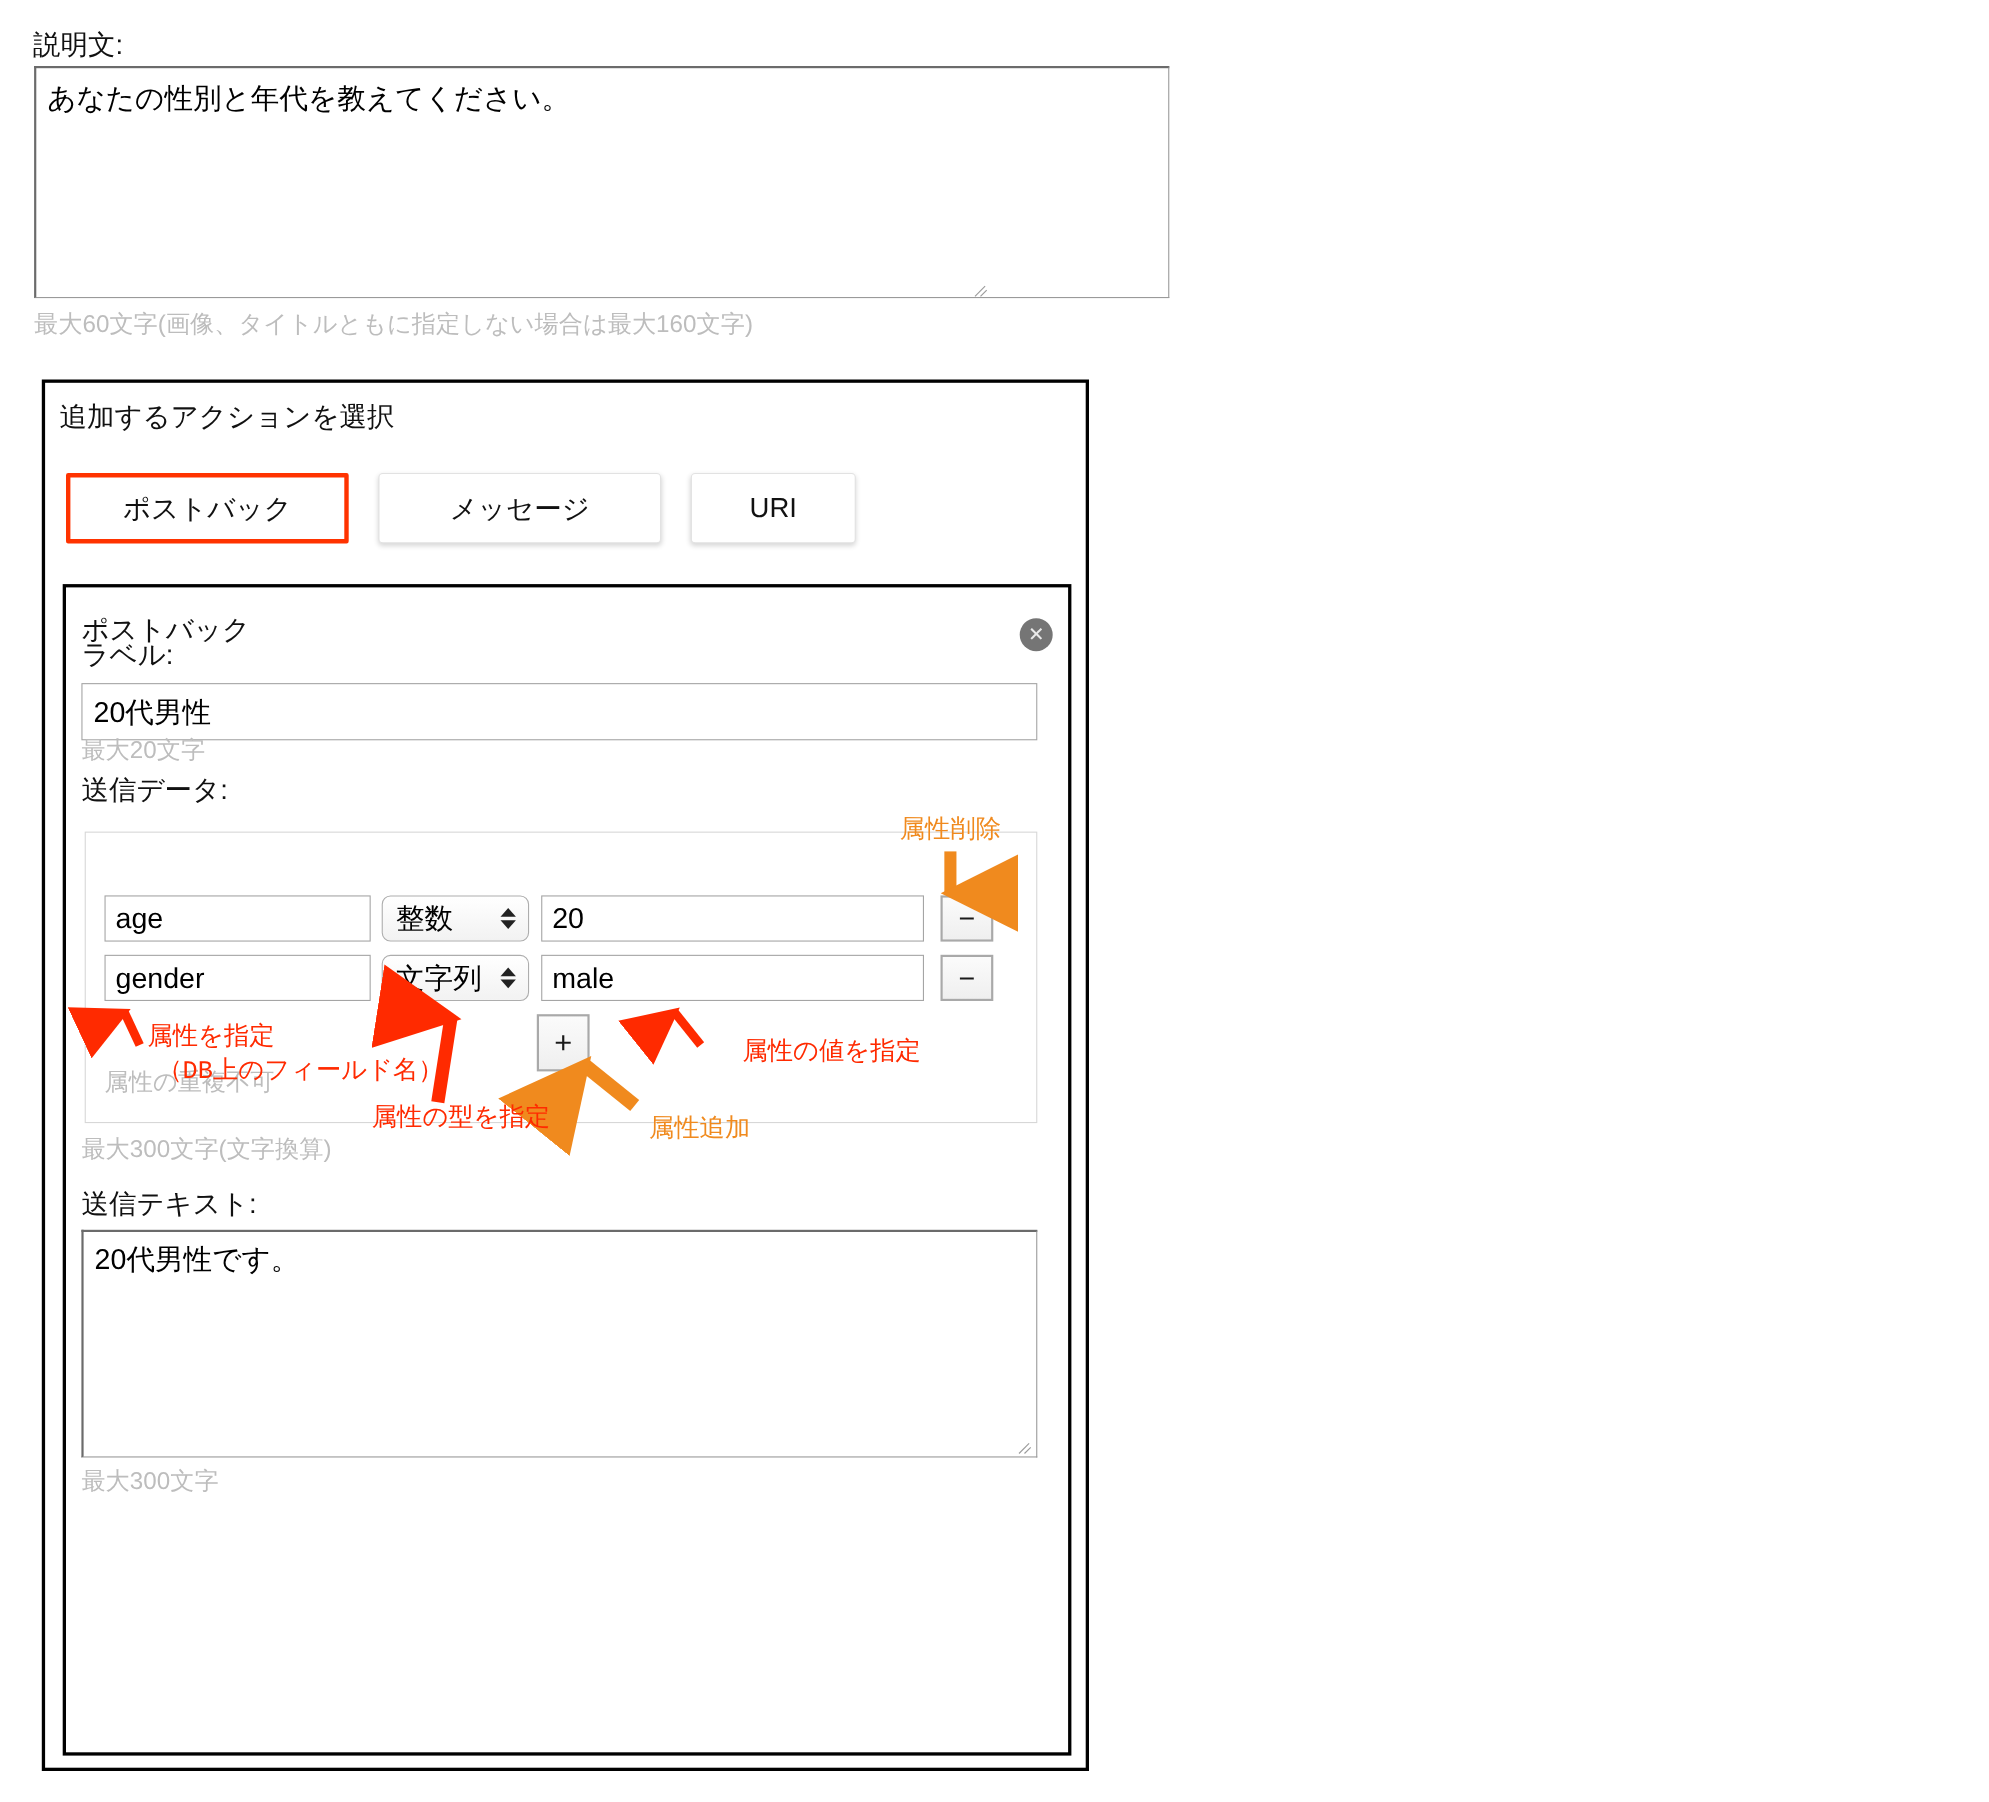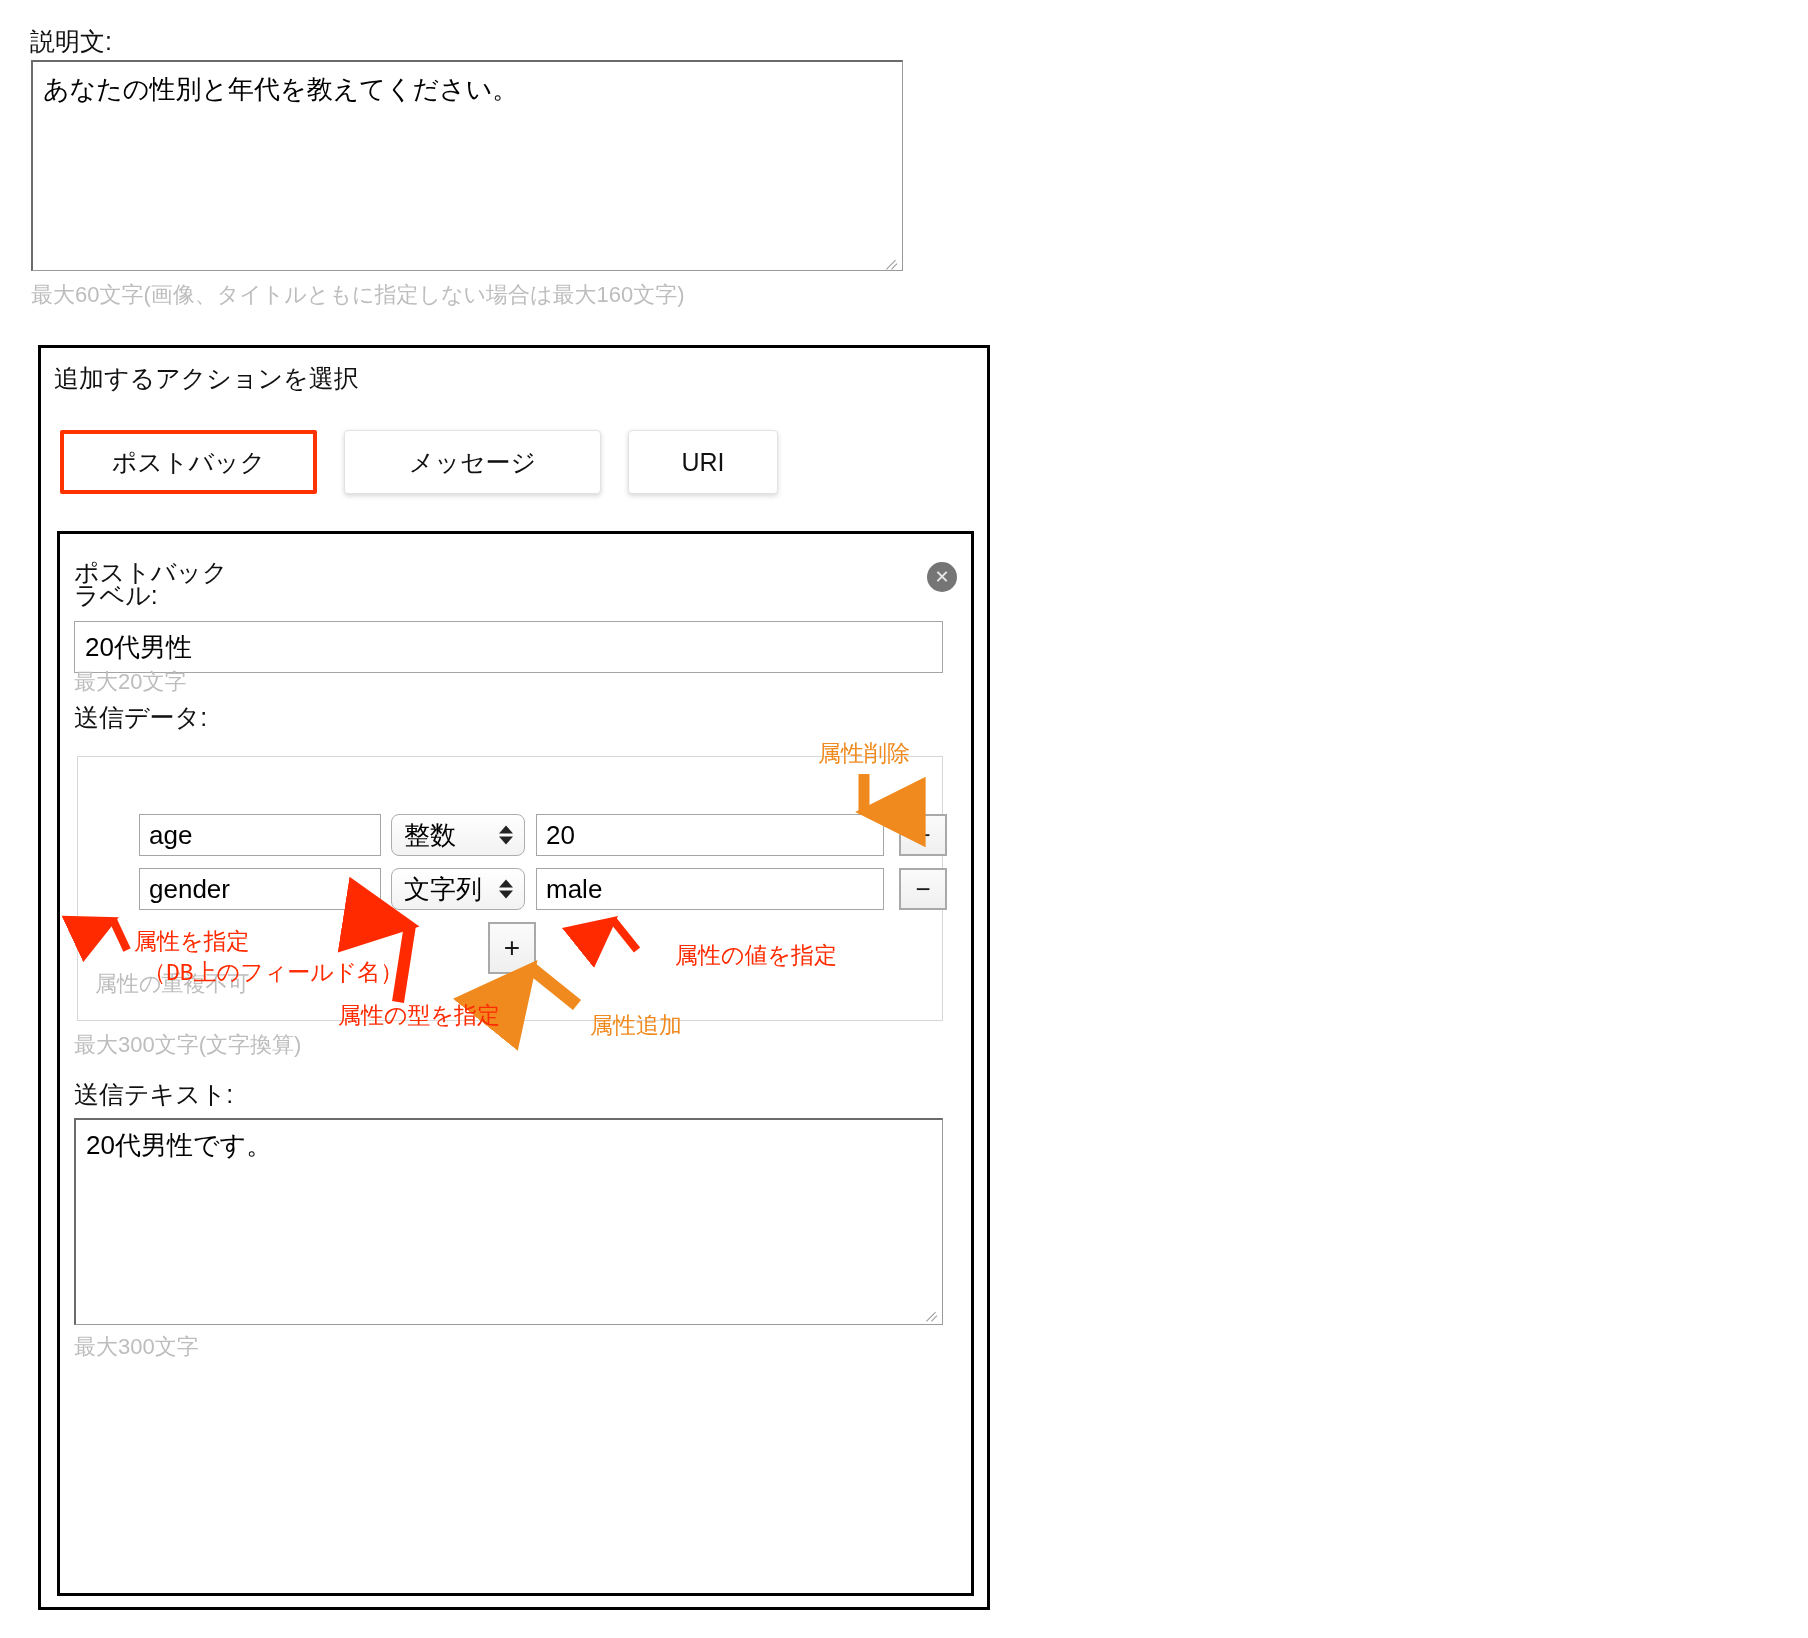--- a/index.html
+++ b/index.html
@@ -13,21 +13,21 @@
   }
   .page { position: relative; width: 1808px; height: 1638px; }
 
   
   .desc-label {
     position: absolute; left: 30px; top: 26px;
     font-size: 25px; line-height: 1.2; color: #111;
   }
   .desc-textarea {
     position: absolute; left: 31px; top: 60px;
-    width: 872px; height: 211px;
+    width: 1032px; height: 211px;
     border: 1px solid #9a9a9a;
     border-top: 2px solid #6b6b6b;
     border-left: 2px solid #6b6b6b;
     background: #fff;
     font-family: "Liberation Sans", "DejaVu Sans", sans-serif;
     font-size: 26px;
     padding: 10px 10px;
     color: #000;
     resize: none;
     outline: none;
@@ -136,21 +136,21 @@
 
   .data-box {
     position: absolute;
     left: 17px; top: 222px;
     width: 866px; height: 265px;
     border: 1px solid #d7d7d7;
     background: #fff;
   }
   .data-box-hint { position: absolute; left: 17px; top: 17px; }
 
-  .row { position: absolute; display: flex; align-items: center; margin-left: 44px; }
+  .row { position: absolute; display: flex; align-items: center; }
   .row-1 { left: 17px; top: 57px; }
   .row-2 { left: 17px; top: 111px; }
 
   .attr-name {
     position: relative;
     width: 242px; height: 42px;
     border: 1px solid #a5a5a5; background: #fff;
     font-family: "Liberation Sans", "DejaVu Sans", sans-serif;
     font-size: 26px; padding: 0 9px; color: #000; outline: none;
   }

